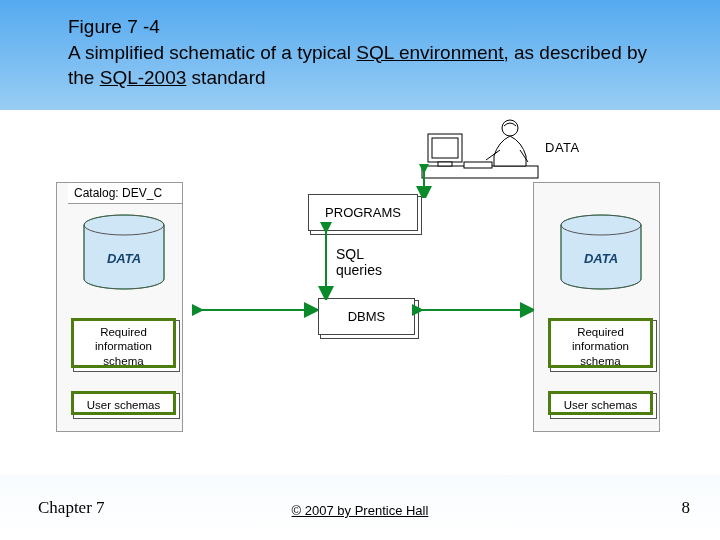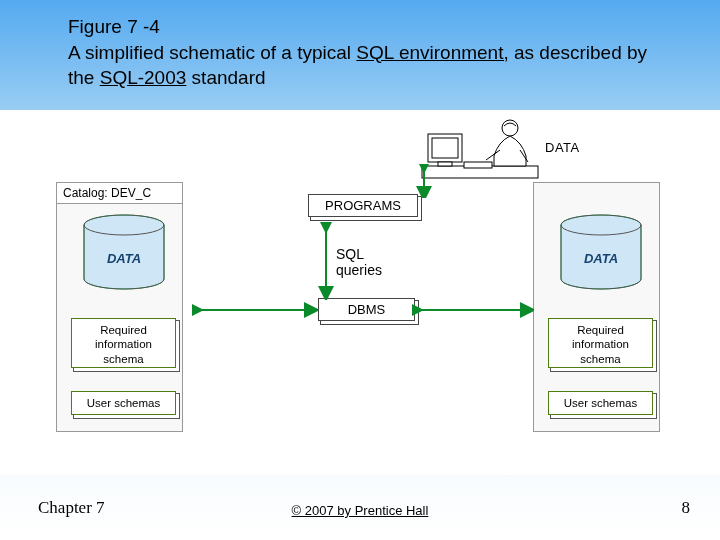--- a/index.html
+++ b/index.html
@@ -35,20 +35,21 @@
     left: 32px;
     font-size: 15px;
     color: #000;
   }
   
   .catalog {
     position: absolute;
     width: 127px;
     border: 1px solid #999;
     background: #f8f8f8;
+    padding-left: 11px;
   }
   .catalog.left { left: 56px; top: 72px; height: 250px; }
   .catalog.right { left: 533px; top: 72px; height: 250px; }
   .catalog-header {
     background: #fff;
     border-bottom: 1px solid #999;
     padding: 3px 6px;
     font-size: 12px;
   }
   .cylinder {
@@ -65,38 +66,38 @@
     top: 48%;
     text-align: center;
     font-size: 13px;
     font-style: italic;
     font-weight: bold;
     color: #16436f;
   }
   .schema-box {
     position: absolute;
     width: 105px;
-    border: 1px solid #4d7c0f;
+    border: 3px solid #4d7c0f;
     background: #fff;
     font-size: 11.5px;
     text-align: center;
     padding: 4px 2px;
     line-height: 1.25;
     box-shadow: 3px 3px 0 #fff, 3px 3px 0 1px #555;
   }
   .schema-box.req { left: 14px; top: 135px; height: 50px; }
   .schema-box.user { left: 14px; top: 208px; height: 24px; }
   
   .center-box {
     position: absolute;
     border: 1px solid #444;
     background: #fff;
     text-align: center;
     font-size: 13px;
-    padding: 3px 10px;
+    padding: 10px 10px;
     box-shadow: 3px 3px 0 #fff, 3px 3px 0 1px #444;
   }
   .programs-box { left: 308px; top: 84px; width: 110px; }
   .dbms-box { left: 318px; top: 188px; width: 97px; }
   .sql-queries {
     position: absolute;
     left: 336px;
     top: 136px;
     font-size: 14px;
     text-align: left;

